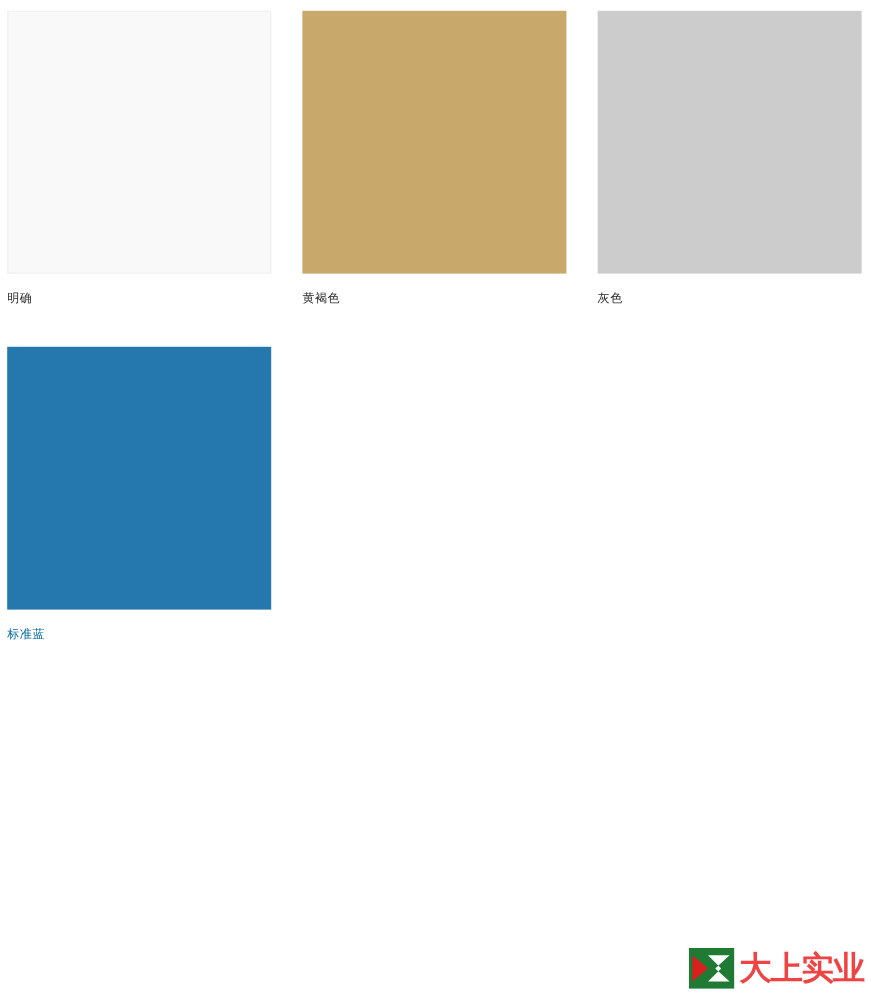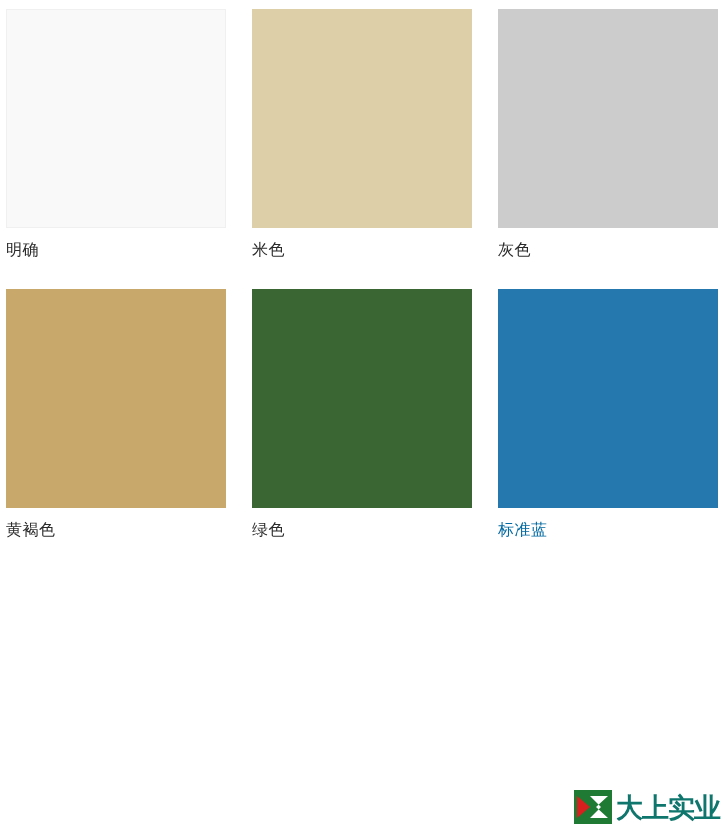--- a/index.html
+++ b/index.html
@@ -36,21 +36,21 @@
     width: 220px;
     height: 219px;
     box-sizing: border-box;
     display: block;
   }
 
   .swatch-label {
     position: absolute;
     left: 6px;
     top: 240px;
-    font-size: 16px;
+    font-size: 10px;
     line-height: 20px;
     color: #2b2b2b;
     letter-spacing: 0.5px;
     white-space: nowrap;
   }
 
   
   .swatch-chip.has-hairline {
     border: 1px solid #f0f0f0;
   }
@@ -81,50 +81,42 @@
 </head>
 <body style="background: rgb(255, 255, 255);">
 
 <div id="swatch-grid">
 
   <div class="swatch-cell">
     <span class="swatch-chip has-hairline" style="background: rgb(249, 249, 249);"></span>
     <span class="swatch-label" style="color: rgb(43, 43, 43);">明确</span>
   </div>
 
+
+
   <div class="swatch-cell">
-    <span class="swatch-chip" style="background: rgb(221, 207, 168);"></span>
-    <span class="swatch-label" style="color: rgb(43, 43, 43);">米色</span>
+    <span class="swatch-chip" style="background: rgb(201, 168, 108);"></span>
+    <span class="swatch-label" style="color: rgb(43, 43, 43);">黄褐色</span>
   </div>
-
 
   <div class="swatch-cell">
     <span class="swatch-chip" style="background: rgb(204, 204, 204);"></span>
     <span class="swatch-label" style="color: rgb(43, 43, 43);">灰色</span>
   </div>
 
-  <div class="swatch-cell">
-    <span class="swatch-chip" style="background: rgb(201, 168, 108);"></span>
-    <span class="swatch-label" style="color: rgb(43, 43, 43);">黄褐色</span>
-  </div>
 
-
-  <div class="swatch-cell">
-    <span class="swatch-chip" style="background: rgb(58, 102, 52);"></span>
-    <span class="swatch-label" style="color: rgb(43, 43, 43);">绿色</span>
-  </div>
 
 
   <div class="swatch-cell">
     <span class="swatch-chip" style="background: rgb(36, 120, 174);"></span>
     <span class="swatch-label" style="color: #0369a1;">标准蓝</span>
   </div>
 
 </div>
 
 <div id="brand-watermark">
   <svg class="brand-mark" viewBox="0 0 38 34" xmlns="http://www.w3.org/2000/svg">
     <rect x="0" y="0" width="38" height="34" fill="#1F7A33"></rect>
     <polygon points="3,6 3,28 16,17" fill="#D8201E"></polygon>
     <polygon points="16,6 34,6 22,17 34,28 16,28 27,17" fill="#FFFFFF"></polygon>
   </svg>
-  <span class="brand-text" style="color: #0f766e;">大上实业</span>
+  <span class="brand-text" style="color: #ef4444;">大上实业</span>
 </div>
 
 </body></html>

